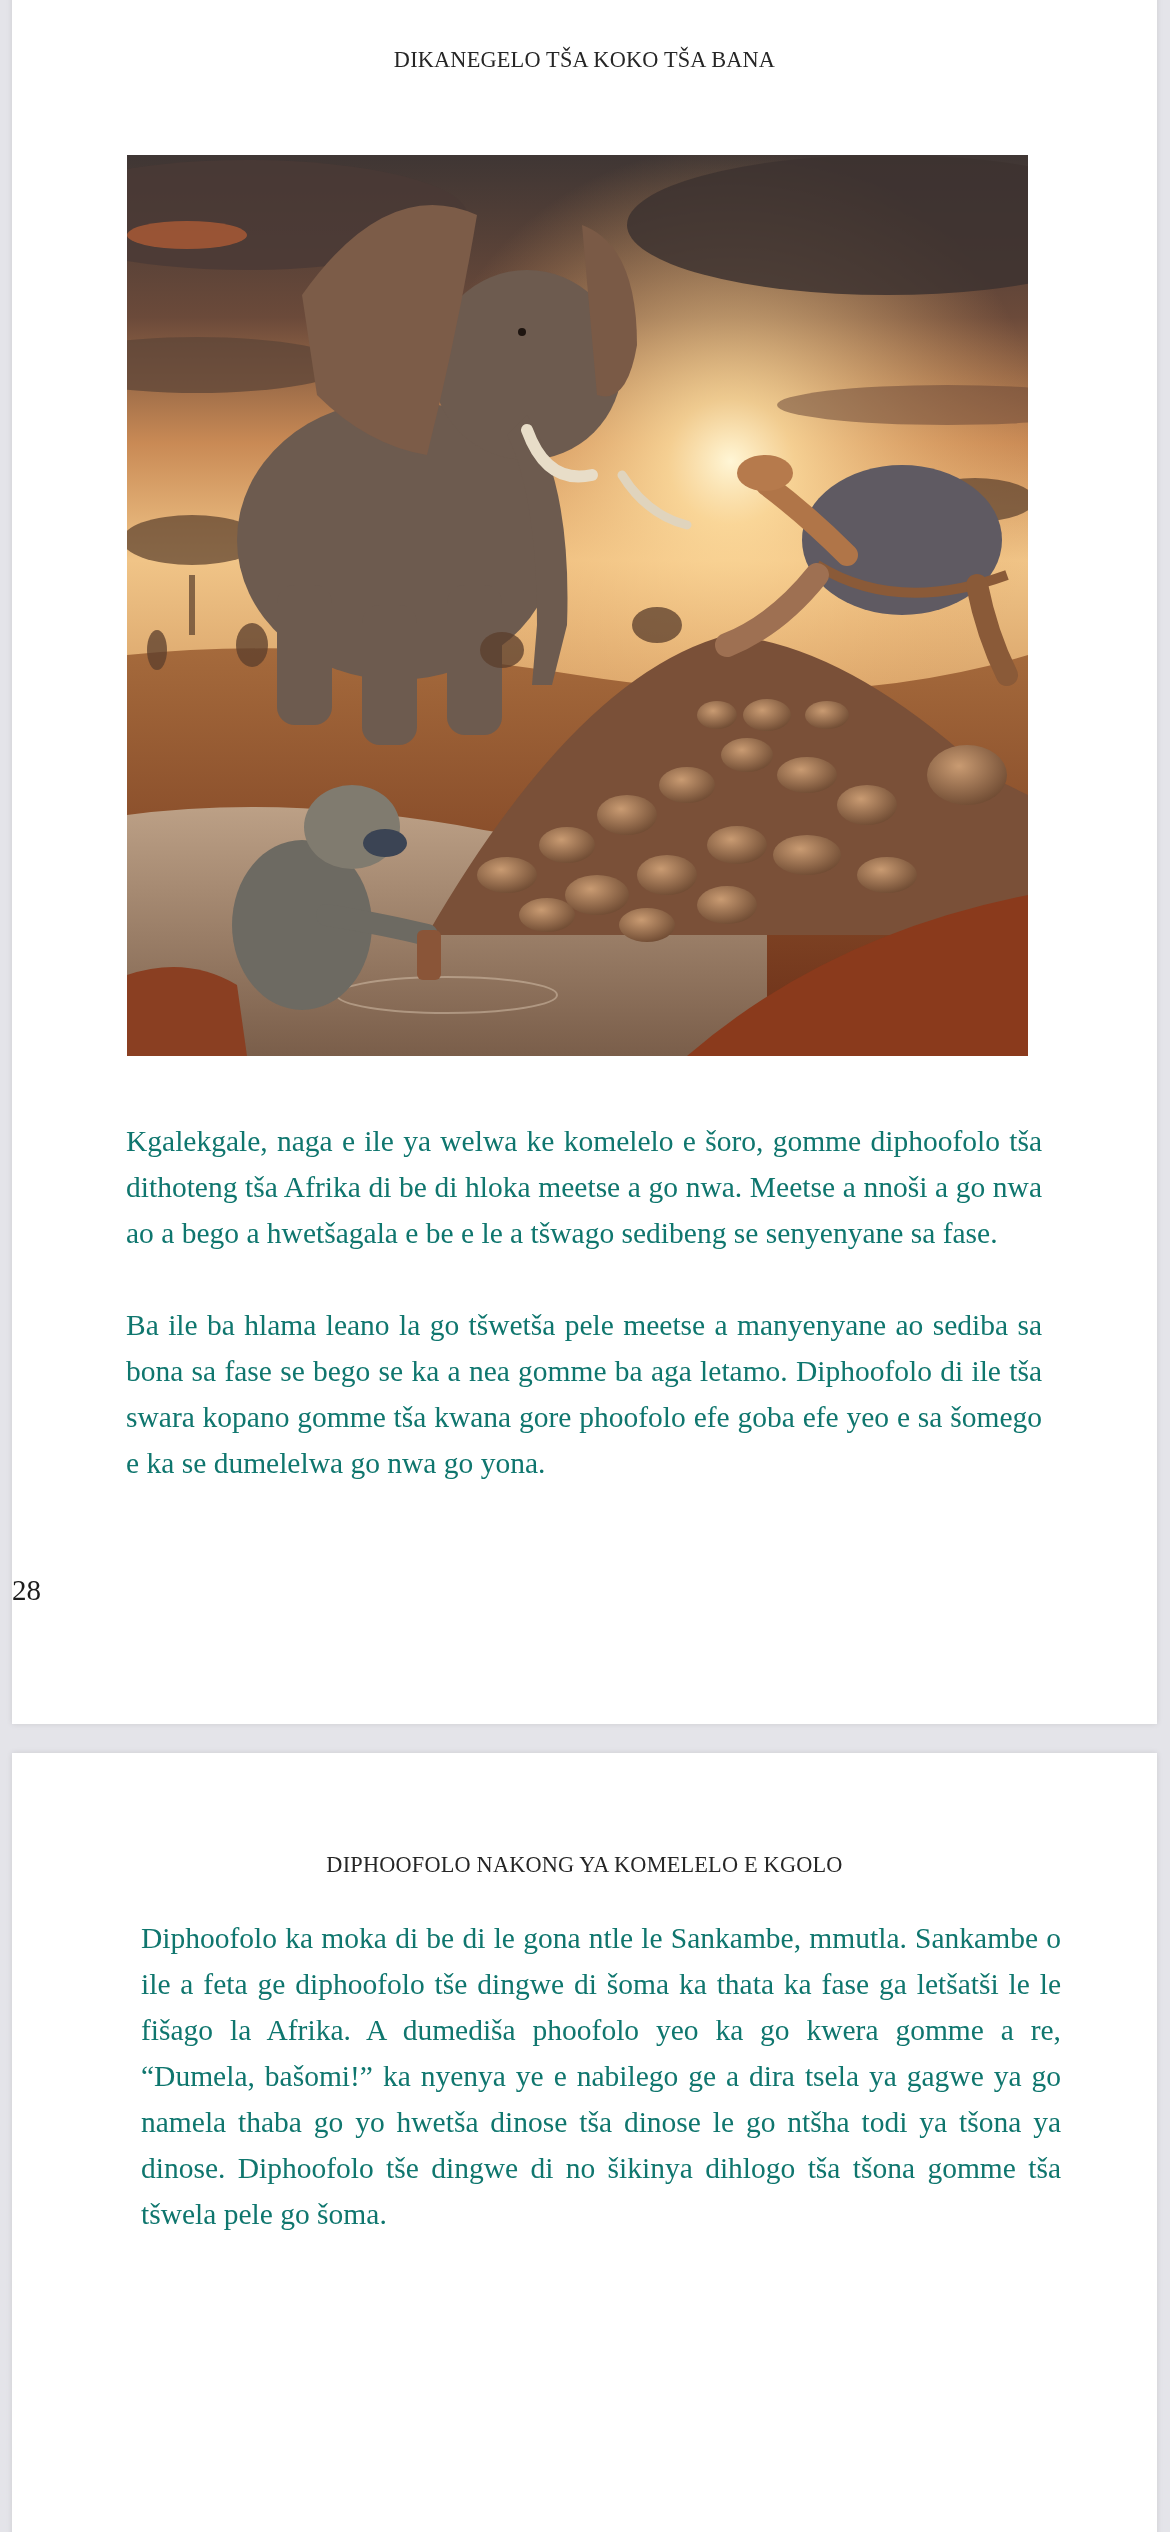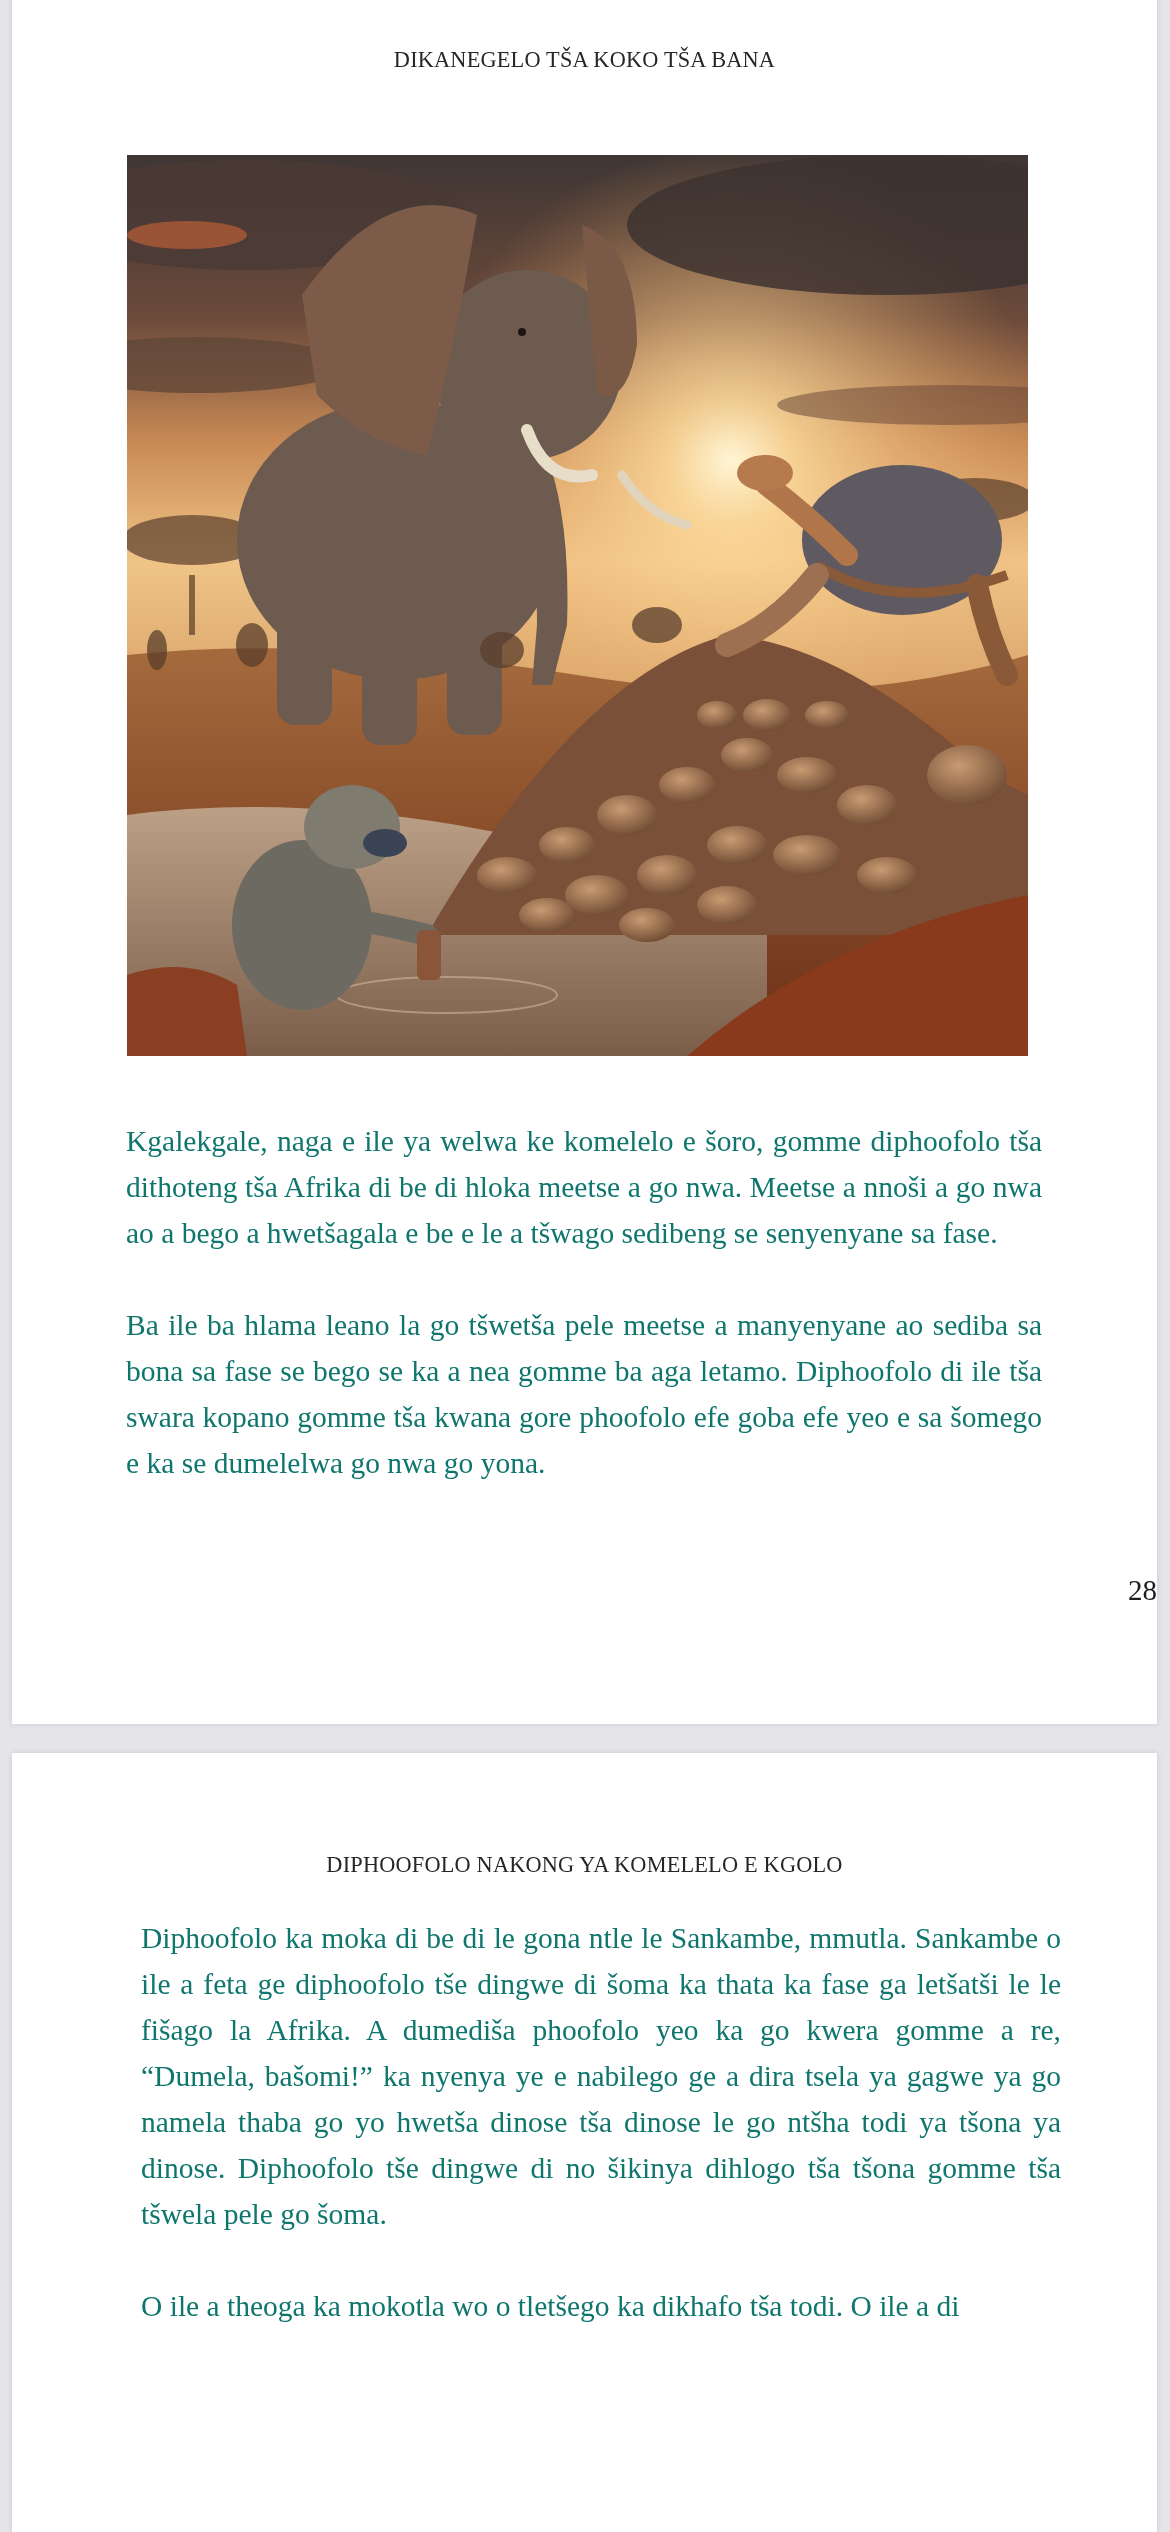--- a/index.html
+++ b/index.html
@@ -51,21 +51,21 @@
     text-align: justify;
     color: #0f766e;
   }
   .text-block p { margin: 0 0 46px 0; }
   #page1 .text-block { left: 114px; width: 916px; top: 1128px; }
   #page2 .text-block { left: 129px; width: 920px; top: 162px; }
 
   .page-number {
     position: absolute;
     left: 0; right: 0;
-    text-align: right;
+    text-align: left;
     top: 1584px;
     font-size: 29px;
     color: #1d1d1d;
   }
 </style>
 </head>
 <body>
 
 <div class="page" id="page1">
   <div class="running-head">DIKANEGELO TŠA KOKO TŠA BANA</div>
@@ -188,15 +188,14 @@
     <p>Ba ile ba hlama leano la go tšwetša pele meetse a manyenyane ao sediba sa bona sa fase se bego se ka a nea gomme ba aga letamo.  Diphoofolo di ile tša swara kopano gomme tša kwana gore phoofolo efe goba efe yeo e sa šomego e ka se dumelelwa go nwa go yona.</p>
   </div>
 
   <div class="page-number">28</div>
 </div>
 
 <div class="page" id="page2">
   <div class="running-head">DIPHOOFOLO NAKONG YA KOMELELO E KGOLO</div>
   <div class="text-block">
     <p>Diphoofolo ka moka di be di le gona ntle le Sankambe, mmutla. Sankambe o ile a feta ge diphoofolo tše dingwe di šoma ka thata ka fase ga letšatši le le fišago la Afrika. A dumediša phoofolo yeo ka go kwera gomme a re, “Dumela, bašomi!” ka nyenya ye e nabilego ge a dira tsela ya gagwe ya go namela thaba go yo hwetša dinose tša dinose le go ntšha todi ya tšona ya dinose. Diphoofolo tše dingwe di no šikinya dihlogo tša tšona gomme tša tšwela pele go šoma.</p>
-    <p>O ile a theoga ka mokotla wo o tletšego ka dikhafo tša todi. O ile a di</p>
   </div>
 </div>
 
 </body></html>

